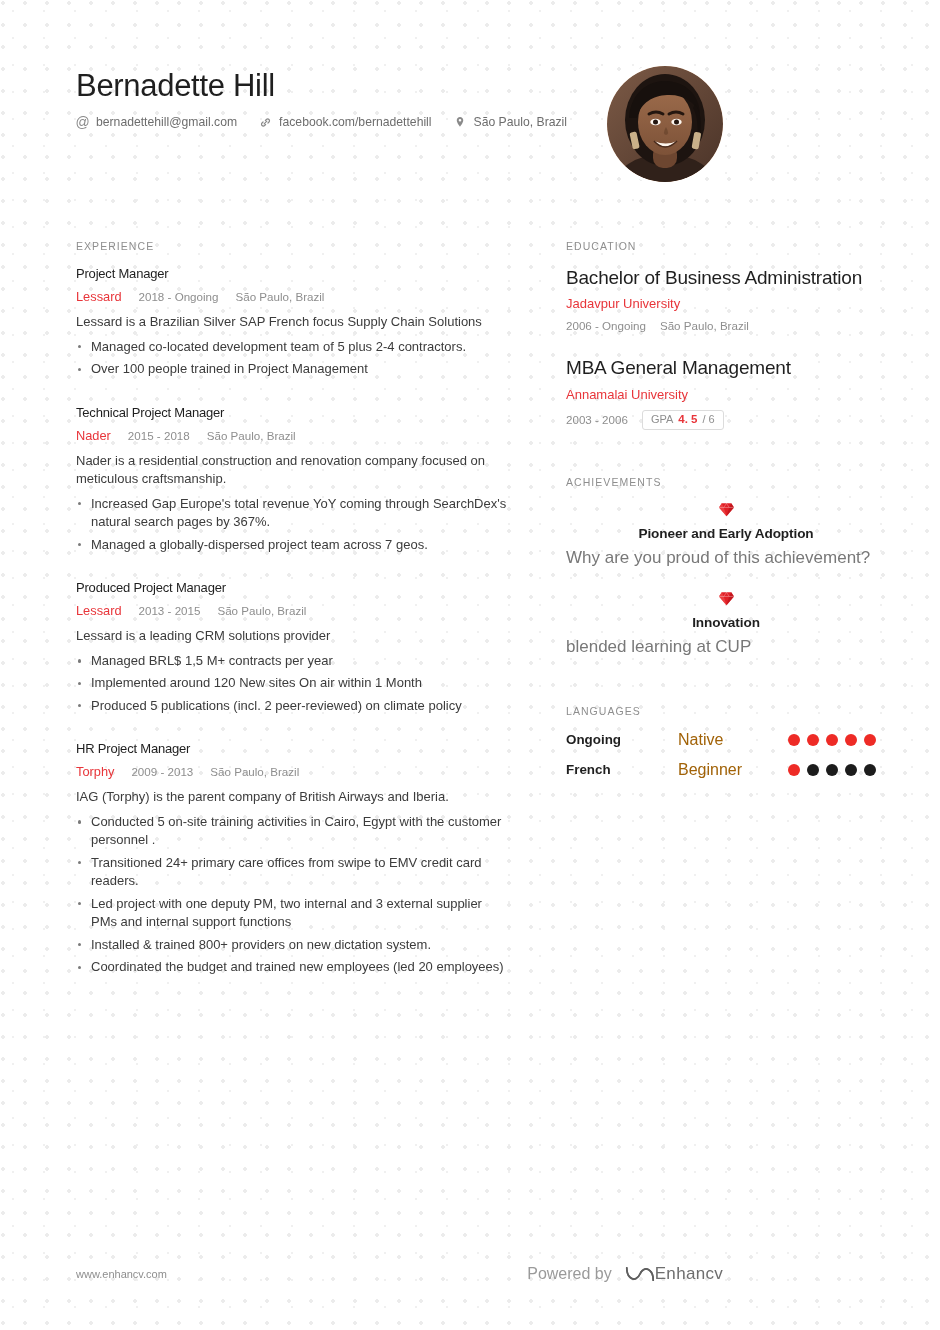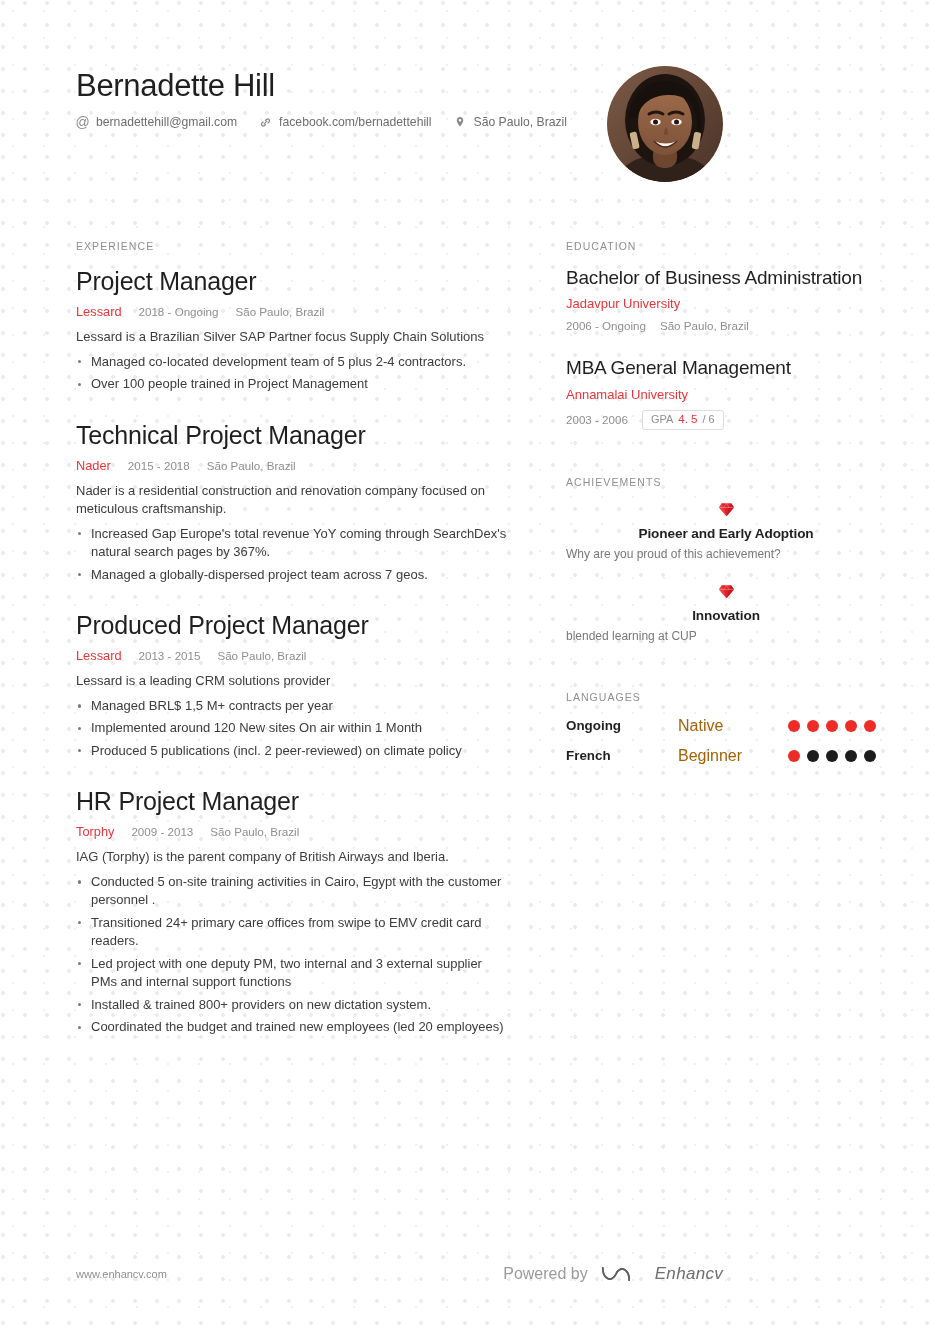--- a/index.html
+++ b/index.html
@@ -120,21 +120,21 @@
     font-weight: 400;
     text-transform: uppercase;
     margin-bottom: 14px;
   }
 
   
   .entry { margin-bottom: 26px; }
   .entry:last-child { margin-bottom: 0; }
 
   .entry-title {
-    font-size: 25px;
+    font-size: 13px;
     font-weight: 400;
     color: #1f1f1f;
     line-height: 1.25;
     margin-bottom: 7px;
     letter-spacing: -0.2px;
   }
 
   .entry-meta {
     display: flex;
     align-items: baseline;
@@ -217,21 +217,21 @@
     align-items: baseline;
     gap: 5px;
     border: 1px solid #dcdcdc;
     border-radius: 3px;
     padding: 3px 8px 4px;
     font-size: 11px;
     line-height: 1;
     background: #fff;
   }
   .gpa-label { color: #8e8e8e; }
-  .gpa-value { color: #e8353a; font-weight: 400; font-size: 11.5px; }
+  .gpa-value { color: #e8353a; font-weight: 700; font-size: 11.5px; }
   .gpa-max { color: #8e8e8e; }
 
   
   .ach-block { margin-top: 46px; }
   .ach-item { margin-bottom: 21px; }
   .ach-item:last-child { margin-bottom: 0; }
 
   .ach-head {
     display: flex;
     align-items: center;
@@ -240,21 +240,21 @@
     flex-direction: column;
   }
   .gem-icon { width: 17px; height: 15px; flex: 0 0 auto; display: block; }
   .ach-title {
     font-size: 13.6px;
     font-weight: 700;
     color: #1f1f1f;
     letter-spacing: -0.1px;
   }
   .ach-desc {
-    font-size: 12px;
+    font-size: 17px;
     color: #787878;
     line-height: 1.4;
   }
 
   
   .lang-block { margin-top: 46px; }
   .lang-row {
     display: flex;
     align-items: center;
     margin-bottom: 12px;
@@ -296,21 +296,21 @@
   .footer-url {
     font-size: 11px;
     color: #8e8e8e;
   }
   .footer-brand {
     display: flex;
     align-items: center;
     gap: 13px;
   }
   .powered-by { font-size: 16px; color: #9a9a9a; }
-  .brand-lockup { display: flex; align-items: center; gap: 24px; font-style: italic; }
+  .brand-lockup { display: flex; align-items: center; gap: 0; }
   .brand-mark { width: 30px; height: 20px; display: block; }
   .brand-name {
     font-size: 17px;
     color: #6e6e6e;
     letter-spacing: 0.3px;
   }
 </style>
 </head>
 <body>
 
@@ -408,21 +408,21 @@
     <div class="col-left">
       <div class="section-title">EXPERIENCE</div>
 
       <div class="entry">
         <div class="entry-title">Project Manager</div>
         <div class="entry-meta">
           <span class="entry-company">Lessard</span>
           <span class="entry-dates">2018 - Ongoing</span>
           <span class="entry-location">São Paulo, Brazil</span>
         </div>
-        <div class="entry-desc">Lessard is a Brazilian Silver SAP Partner focus Supply Chain Solutions</div>
+        <div class="entry-desc">Lessard is a Brazilian Silver SAP French focus Supply Chain Solutions</div>
         <ul class="bullets">
           <li>Managed co-located development team of 5 plus 2-4 contractors.</li>
           <li>Over 100 people trained in Project Management</li>
         </ul>
       </div>
 
       <div class="entry">
         <div class="entry-title">Technical Project Manager</div>
         <div class="entry-meta">
           <span class="entry-company">Nader</span>

